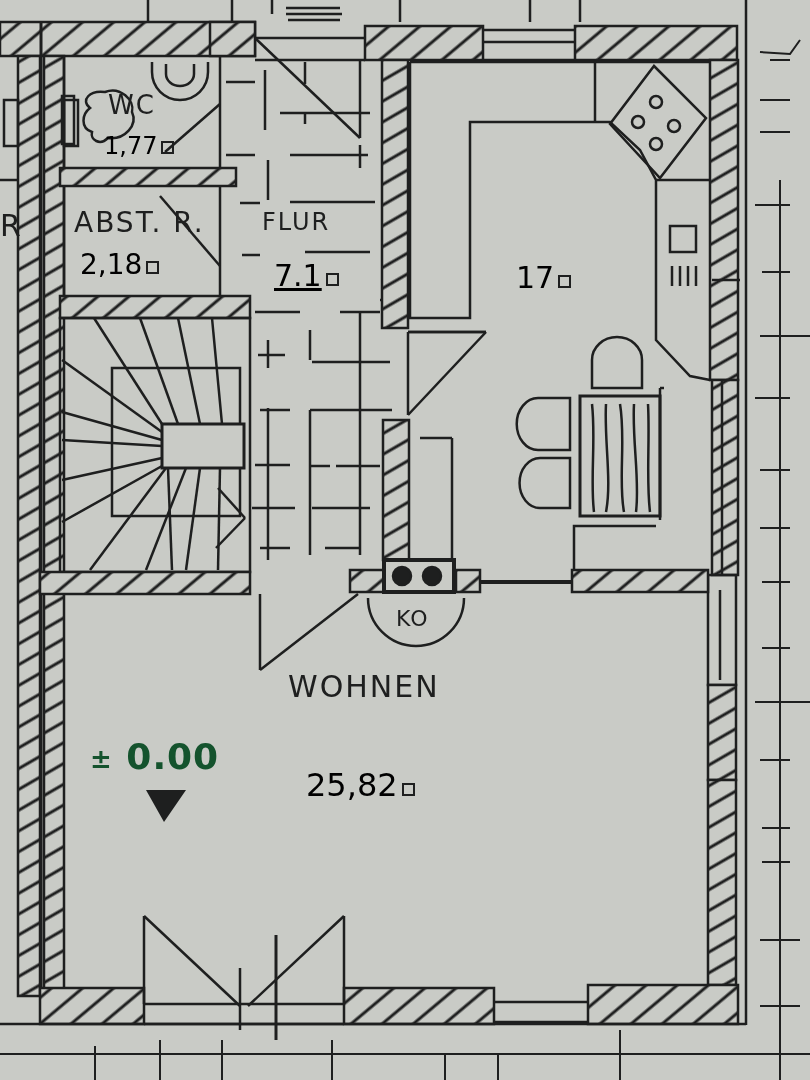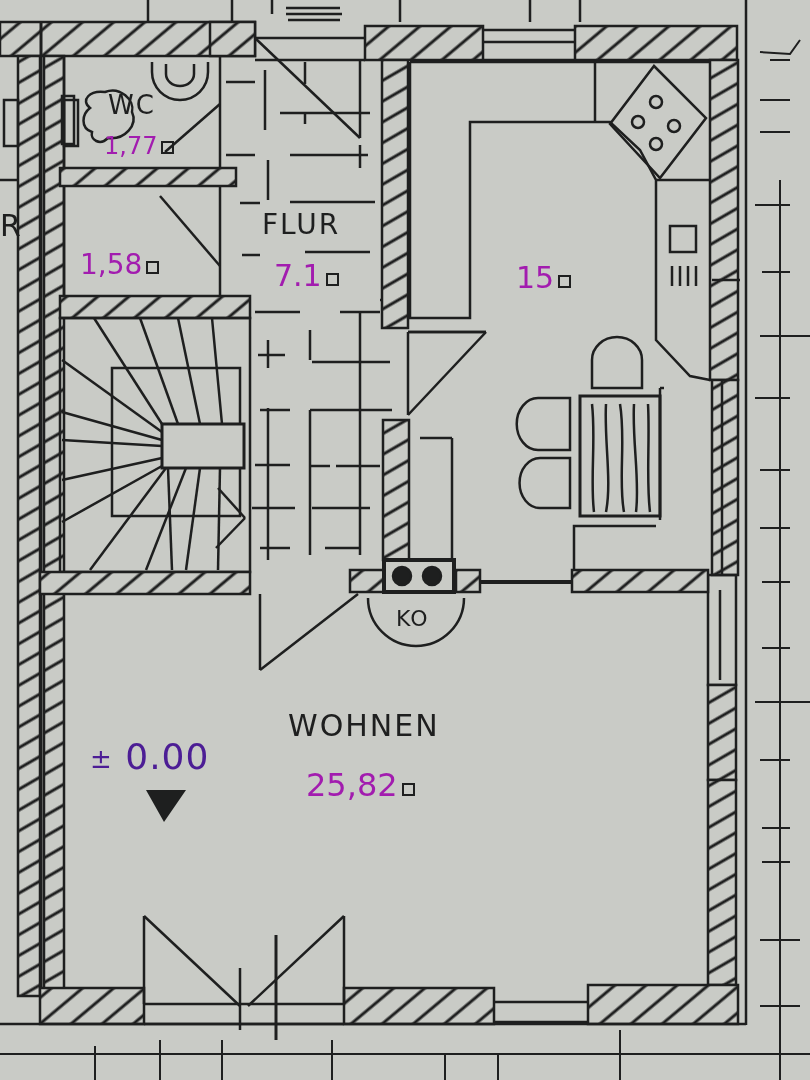--- a/index.html
+++ b/index.html
@@ -14,31 +14,31 @@
     position: absolute;
     font-family: "DejaVu Sans", sans-serif;
     color: #1e1f1f;
     letter-spacing: 2px;
     white-space: nowrap;
     transform-origin: left top;
   }
   .room-area {
     position: absolute;
     font-family: "DejaVu Sans", sans-serif;
-    color: #a21caf;
+    color: #000000;
     white-space: nowrap;
   }
   .area-sq {
     display: inline-block;
     border: 2px solid #1e1f1f;
     width: 9px; height: 9px;
     margin-left: 4px;
     vertical-align: baseline;
   }
-  .level-mark { position: absolute; color: #4c1d95; font-size: 36px; white-space: nowrap; letter-spacing: 1px; }
+  .level-mark { position: absolute; color: #14532d; font-size: 36px; white-space: nowrap; letter-spacing: 1px; font-weight: bold; }
 </style>
 </head>
 <body>
 
 <div class="plan">
 <svg width="810" height="1080" viewBox="0 0 810 1080" xmlns="http://www.w3.org/2000/svg">
   <defs>
     <pattern id="hatch" patternUnits="userSpaceOnUse" width="20" height="20" patternTransform="rotate(-40)">
       <rect width="20" height="20" fill="#c9cbc6"></rect>
       <line x1="0" y1="10" x2="20" y2="10" stroke="#1e1f1f" stroke-width="3"></line>
@@ -287,28 +287,29 @@
       <path d="M 760 52 L 790 54 L 800 40"></path>
     </g>
   </g>
 
   <polygon points="146,790 186,790 164,822" fill="#1e1f1f"></polygon>
 </svg>
 
 <div class="room-label" style="left:108px; top:90px; font-size:26px;">WC</div>
 <div class="room-area" style="left:104px; top:132px; font-size:24px;"><span>1,77</span><span class="area-sq"></span></div>
 
-<div class="room-area" style="left:80px; top:248px; font-size:28px;"><span>1,58</span><span class="area-sq"></span></div>
-
-<div class="room-label" style="left:262px; top:208px; font-size:28px;">FLUR</div>
-<div class="room-area" style="left:274px; top:258px; font-size:30px;"><span>7.1</span><span class="area-sq"></span></div>
-
-<div class="room-area" style="left:516px; top:260px; font-size:30px;"><span>15</span><span class="area-sq"></span></div>
-
-<div class="room-label" style="left:288px; top:708px; font-size:30px;">WOHNEN</div>
+<div class="room-label" style="left:74px; top:206px; font-size:28px;">ABST. R.</div>
+<div class="room-area" style="left:80px; top:248px; font-size:28px;"><span>2,18</span><span class="area-sq"></span></div>
+
+<div class="room-label" style="left:262px; top:208px; font-size:24px;">FLUR</div>
+<div class="room-area" style="left:274px; top:258px; font-size:30px;text-decoration:underline;"><span>7.1</span><span class="area-sq"></span></div>
+
+<div class="room-area" style="left:516px; top:260px; font-size:30px;"><span>17</span><span class="area-sq"></span></div>
+
+<div class="room-label" style="left:288px; top:669px; font-size:30px;">WOHNEN</div>
 <div class="room-area" style="left:306px; top:766px; font-size:32px;"><span>25,82</span><span class="area-sq"></span></div>
 
 <div class="room-label" style="left:0px; top:208px; font-size:30px;">R</div>
 
 <div class="room-label" style="left:396px; top:606px; font-size:22px; letter-spacing:1px;text-align:right;">KO</div>
 
 <div class="level-mark" style="left:90px; top:736px;"><span style="font-size:26px; vertical-align:middle;">±</span> <span>0.00</span></div>
 </div>
 
 </body></html>

